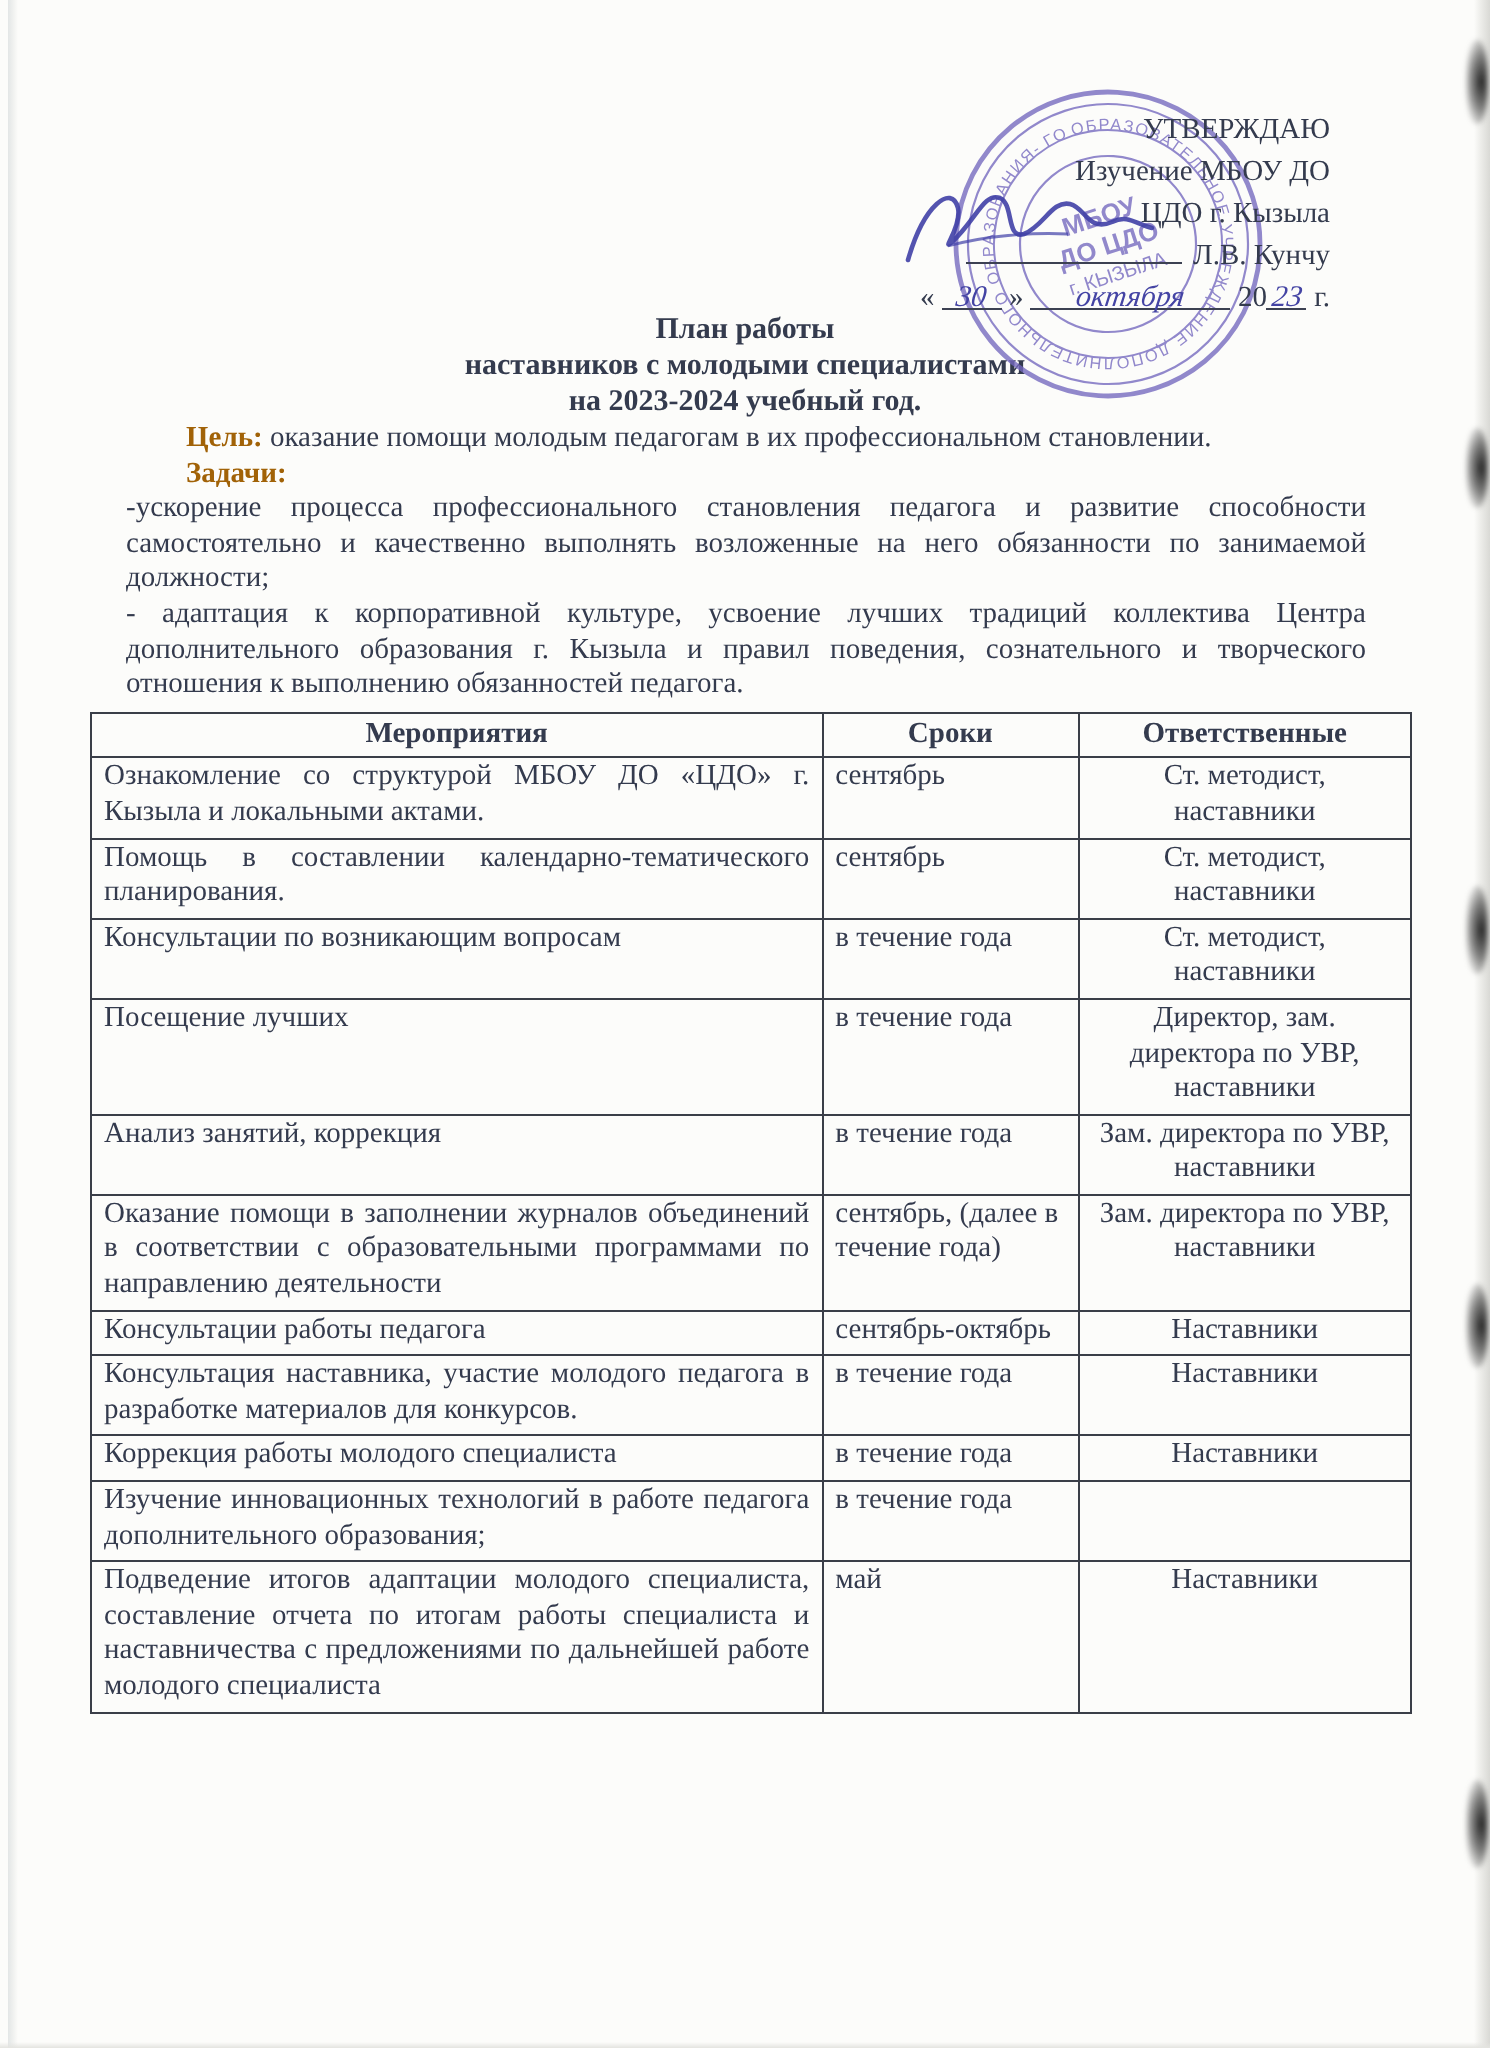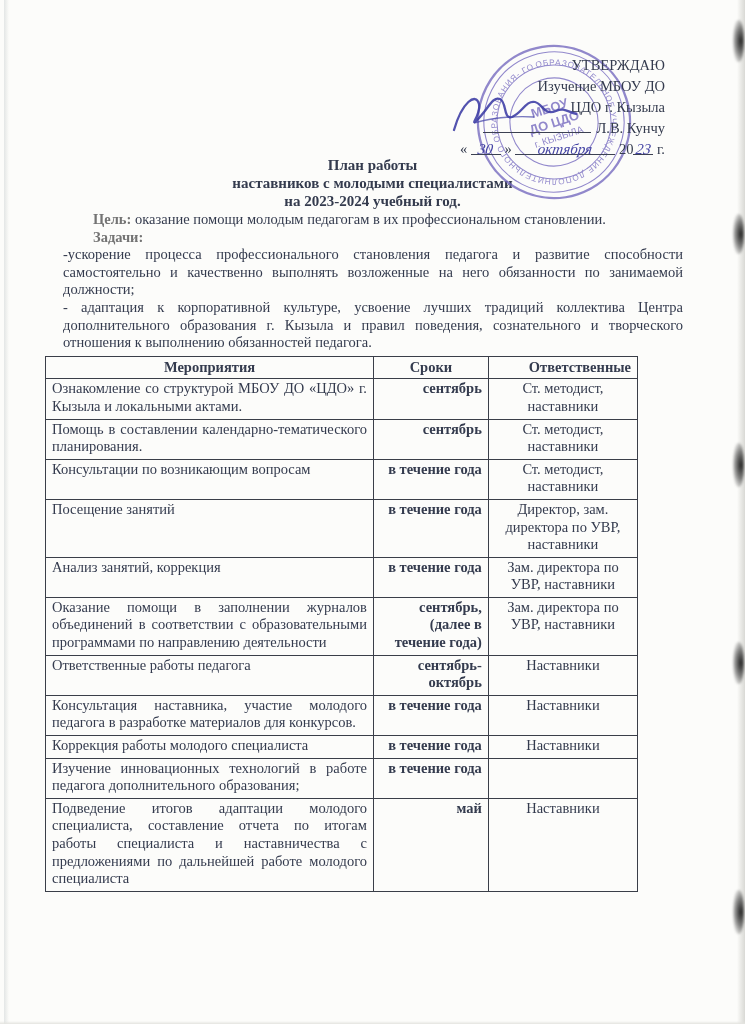--- a/index.html
+++ b/index.html
@@ -37,35 +37,35 @@
 
   
   .signature { position:absolute; left:446px; top:90px; width:160px; height:52px; z-index:4; }
 
   
   .content { position:absolute; top:156px; left:0; width:745px; }
   .title { text-align:center; font-weight:bold; font-size:15px; line-height:18px; }
   .bodytext { padding:1px 62px 0 63px; font-size:14.5px; line-height:17.6px; }
   .bodytext p { margin:0; text-align:justify; }
   .lead { text-indent:30px; }
-  b { color:#737373; }
-
-  
-  table.plan { border-collapse:collapse; margin:4px 0 0 45px; width:593px;
+  b { color:#a16207; }
+
+  
+  table.plan { border-collapse:collapse; margin:4px 0 0 45px; width:661px;
     table-layout:fixed; }
   table.plan th, table.plan td {
     border:1.6px solid #3a3e48; vertical-align:top;
     font-size:14.5px; line-height:17.6px; padding:1px 6px 3px 6px;
     overflow:hidden; }
   table.plan th { font-weight:bold; padding-top:2px; padding-bottom:2px; }
   .w0 { width:55.4%; } .w1 { width:19.4%; } .w2 { width:25.2%; }
   th.h0, th.h1 { text-align:center; }
-  th.h2 { text-align:right; }
+  th.h2 { text-align:center; }
   td.c0 { text-align:justify; }
-  td.c1 { text-align:right;font-weight:bold; }
+  td.c1 { text-align:left; }
   td.c2 { text-align:center; }
 </style>
 </head>
 <body>
 
 <div class="edge-left"></div>
 <div class="edge-right"></div>
 <div class="edge-bottom"></div>
 <div class="smudge" style="top:20px;height:42px;"></div>
 <div class="smudge" style="top:214px;height:40px;"></div>
@@ -149,36 +149,36 @@
           <td class="c0">Помощь в составлении календарно-тематического планирования.</td>
           <td class="c1">сентябрь</td>
           <td class="c2">Ст. методист, наставники</td>
         </tr>
         <tr>
           <td class="c0">Консультации по возникающим вопросам</td>
           <td class="c1">в течение года</td>
           <td class="c2">Ст. методист, наставники</td>
         </tr>
         <tr>
-          <td class="c0">Посещение занятий</td>
+          <td class="c0">Посещение лучших</td>
           <td class="c1">в течение года</td>
           <td class="c2">Директор, зам. директора по УВР, наставники</td>
         </tr>
         <tr>
           <td class="c0">Анализ занятий, коррекция</td>
           <td class="c1">в течение года</td>
           <td class="c2">Зам. директора по УВР, наставники</td>
         </tr>
         <tr>
           <td class="c0">Оказание помощи в заполнении журналов объединений в соответствии с образовательными программами по направлению деятельности</td>
           <td class="c1">сентябрь, (далее в течение года)</td>
           <td class="c2">Зам. директора по УВР, наставники</td>
         </tr>
         <tr>
-          <td class="c0">Ответственные работы педагога</td>
+          <td class="c0">Консультации работы педагога</td>
           <td class="c1">сентябрь-октябрь</td>
           <td class="c2">Наставники</td>
         </tr>
         <tr>
           <td class="c0">Консультация наставника, участие молодого педагога в разработке материалов для конкурсов.</td>
           <td class="c1">в течение года</td>
           <td class="c2">Наставники</td>
         </tr>
         <tr>
           <td class="c0">Коррекция работы молодого специалиста</td>

